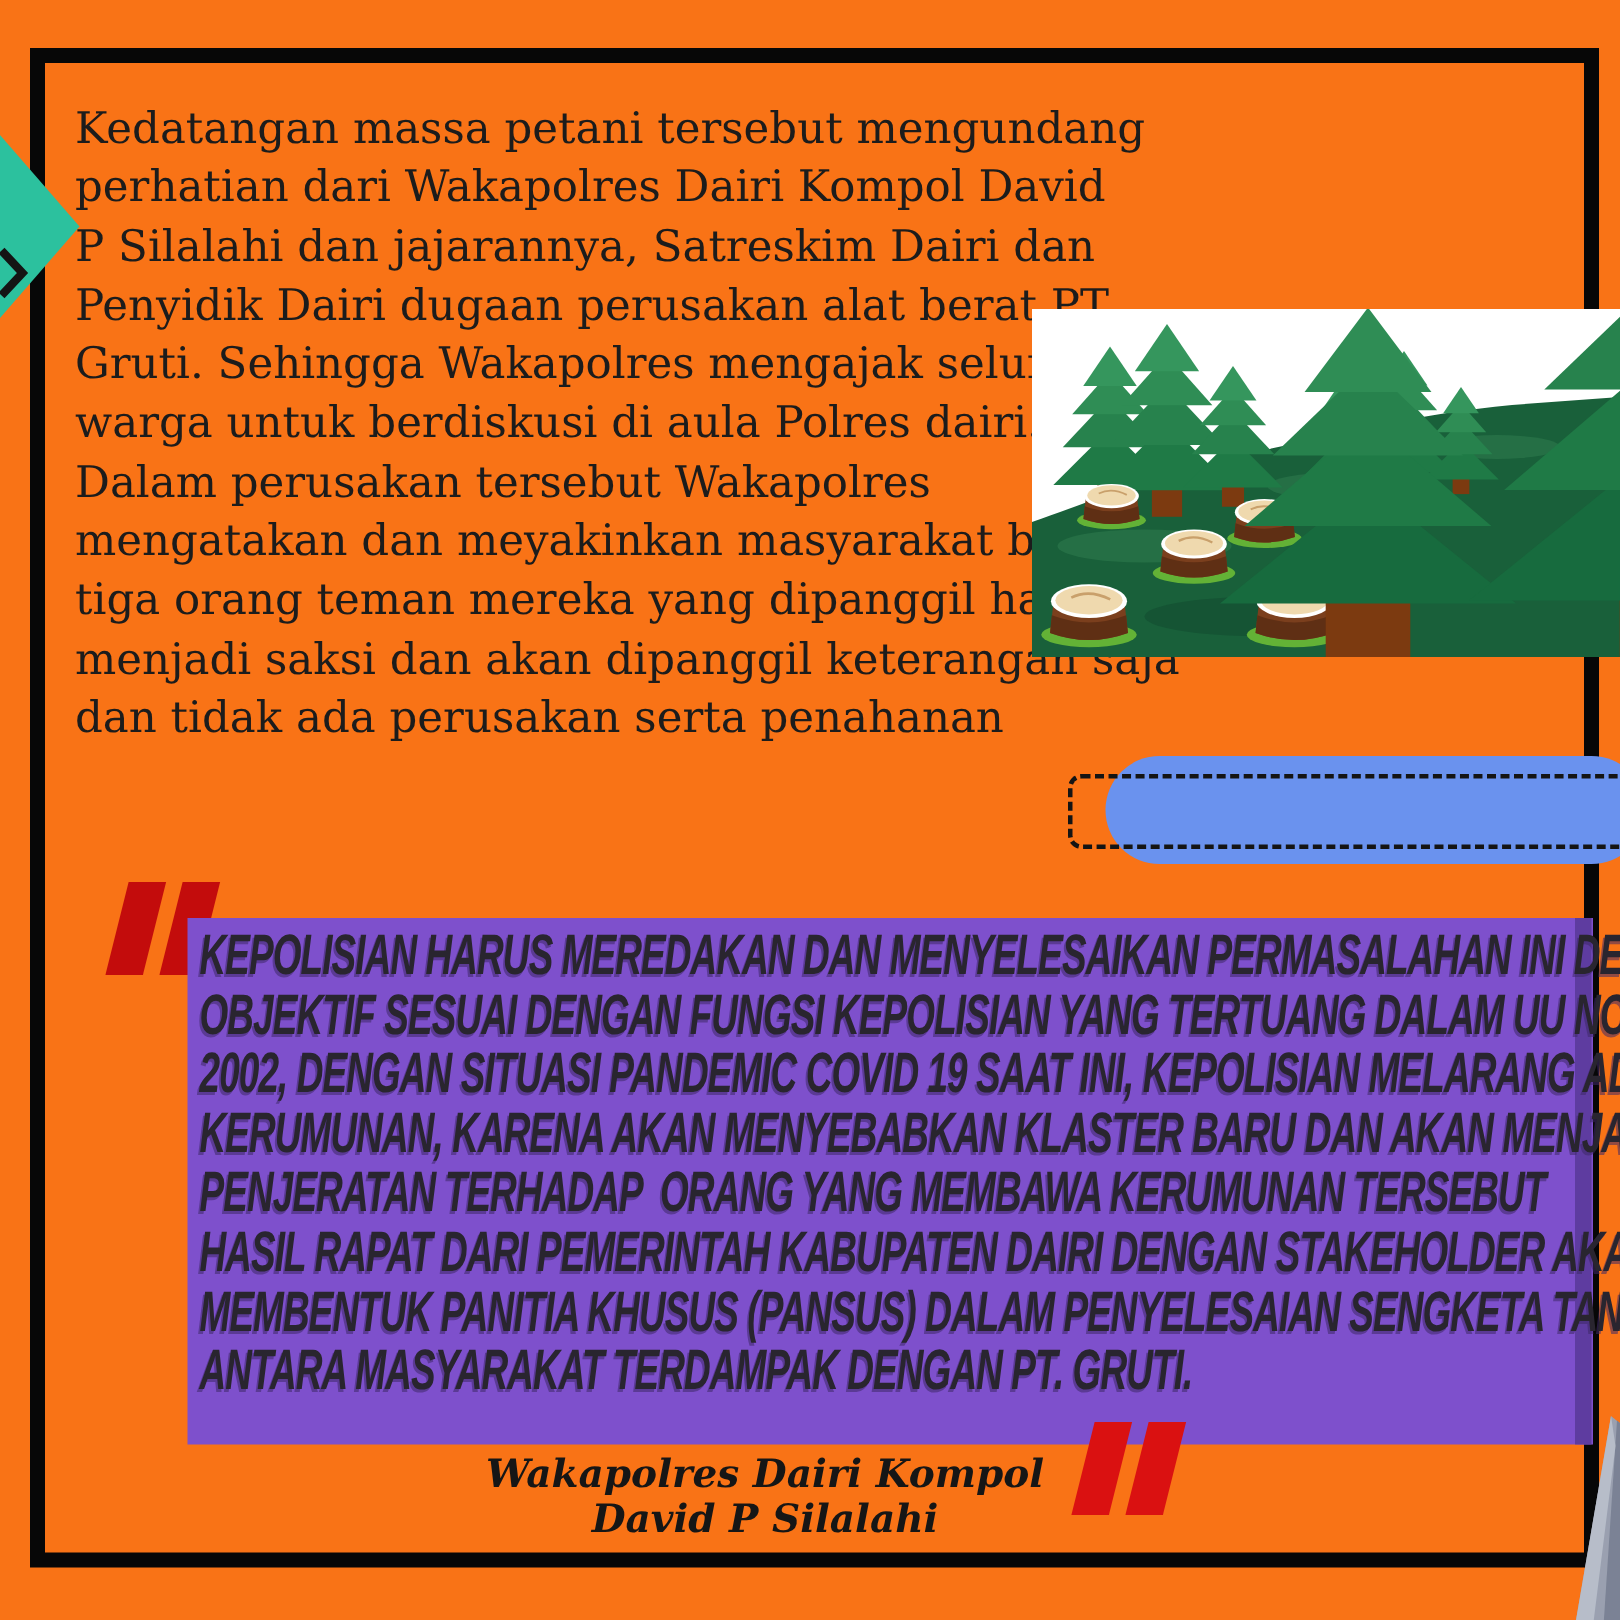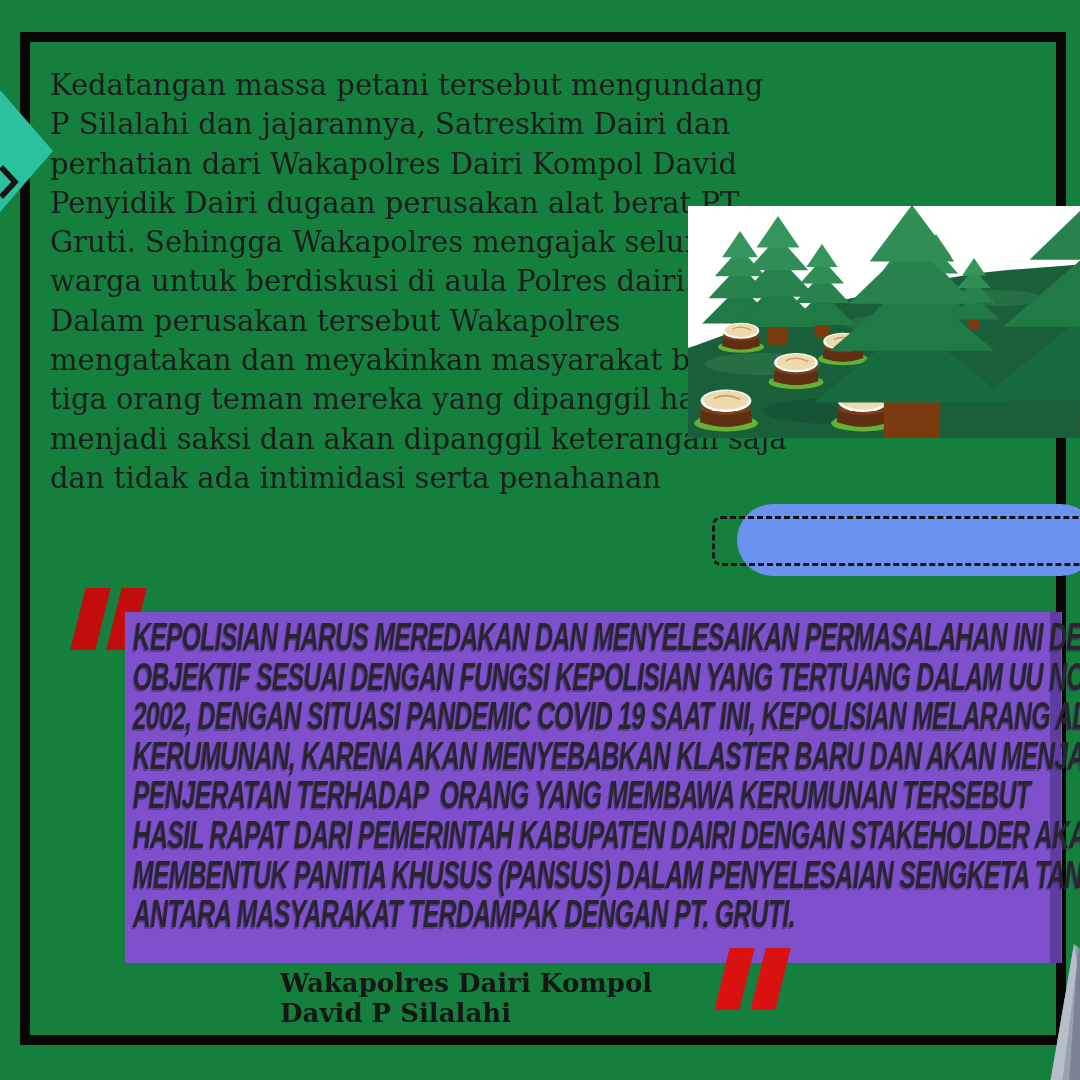--- a/index.html
+++ b/index.html
@@ -1,17 +1,17 @@
 <!DOCTYPE html>
 <html><head>
 <meta charset="utf-8">
 <style>
   html,body{margin:0;padding:0;background:#fff;}
   .canvas{position:relative;width:1080px;height:1080px;overflow:hidden;
-          font-family:"DejaVu Serif",serif;background:#15803d;}
+          font-family:"DejaVu Serif",serif;background:#f97316;}
   .frame{position:absolute;left:20px;top:32px;width:1046px;height:1013px;
          border:10px solid #070707;box-sizing:border-box;background:transparent;}
   
   .teal-tri{position:absolute;left:0;top:90px;width:0;height:0;
             border-top:61px solid transparent;border-bottom:61px solid transparent;
             border-left:53px solid #2cc19e;}
   .chevron{position:absolute;left:-2px;top:162px;}
   
   .article{position:absolute;left:50px;top:66px;color:#1c1c1c;}
   .article .ln{white-space:pre;font-size:29px;line-height:39.3px;height:39.3px;}
@@ -33,52 +33,52 @@
              letter-spacing:-1px;transform:scaleX(0.65);transform-origin:0 50%;
              text-shadow:-2px 2px 0 rgba(62,40,104,.55);}
   
   .qmark{position:absolute;display:flex;}
   .qmark .bar{width:25px;height:62px;transform:skewX(-14deg);margin-right:11px;}
   .qmark-open{left:78px;top:588px;}
   .qmark-open .bar{background:#c30c0c;}
   .qmark-close{left:722px;top:948px;}
   .qmark-close .bar{background:#da1111;}
   
-  .attribution{position:absolute;left:280px;top:968px;width:460px;text-align:left;
-               font-weight:bold;font-size:26px;color:#161616;
+  .attribution{position:absolute;left:280px;top:968px;width:460px;text-align:center;
+               font-style:italic;font-weight:bold;font-size:26px;color:#161616;
                font-family:"DejaVu Serif",serif;}
   .pencil{position:absolute;left:1044px;top:944px;}
 </style>
 </head>
 <body>
 
 <div class="canvas">
 
   <div class="frame"></div>
 
   <div class="teal-tri"></div>
 
   <div class="chevron">
     <svg width="22" height="40" viewBox="0 0 22 40">
       <path d="M3,5 L17,20 L3,35" stroke="#141414" stroke-width="5.5" fill="none"></path>
     </svg>
   </div>
 
   <div class="article">
     <div class="ln">Kedatangan massa petani tersebut mengundang</div>
+    <div class="ln">perhatian dari Wakapolres Dairi Kompol David</div>
     <div class="ln">P Silalahi dan jajarannya, Satreskim Dairi dan</div>
-    <div class="ln">perhatian dari Wakapolres Dairi Kompol David</div>
     <div class="ln">Penyidik Dairi dugaan perusakan alat berat PT</div>
     <div class="ln">Gruti. Sehingga Wakapolres mengajak seluruh</div>
     <div class="ln">warga untuk berdiskusi di aula Polres dairi.</div>
     <div class="ln">Dalam perusakan tersebut Wakapolres</div>
     <div class="ln">mengatakan dan meyakinkan masyarakat bahwa</div>
     <div class="ln">tiga orang teman mereka yang dipanggil hanya</div>
     <div class="ln">menjadi saksi dan akan dipanggil keterangan saja</div>
-    <div class="ln">dan tidak ada intimidasi serta penahanan</div>
+    <div class="ln">dan tidak ada perusakan serta penahanan</div>
   </div>
 
   <div class="illu">
     <svg width="400" height="232" viewBox="0 0 400 232">
       <defs>
         <g id="pine">
           <rect x="-8" y="-17" width="16" height="19" fill="#7c3a10"></rect>
           <polygon points="-36,-12 36,-12 0,-48" fill="#1f7a46"></polygon>
           <polygon points="-30,-36 30,-36 0,-68" fill="#27824d"></polygon>
           <polygon points="-24,-57 24,-57 0,-84" fill="#2f8d55"></polygon>

